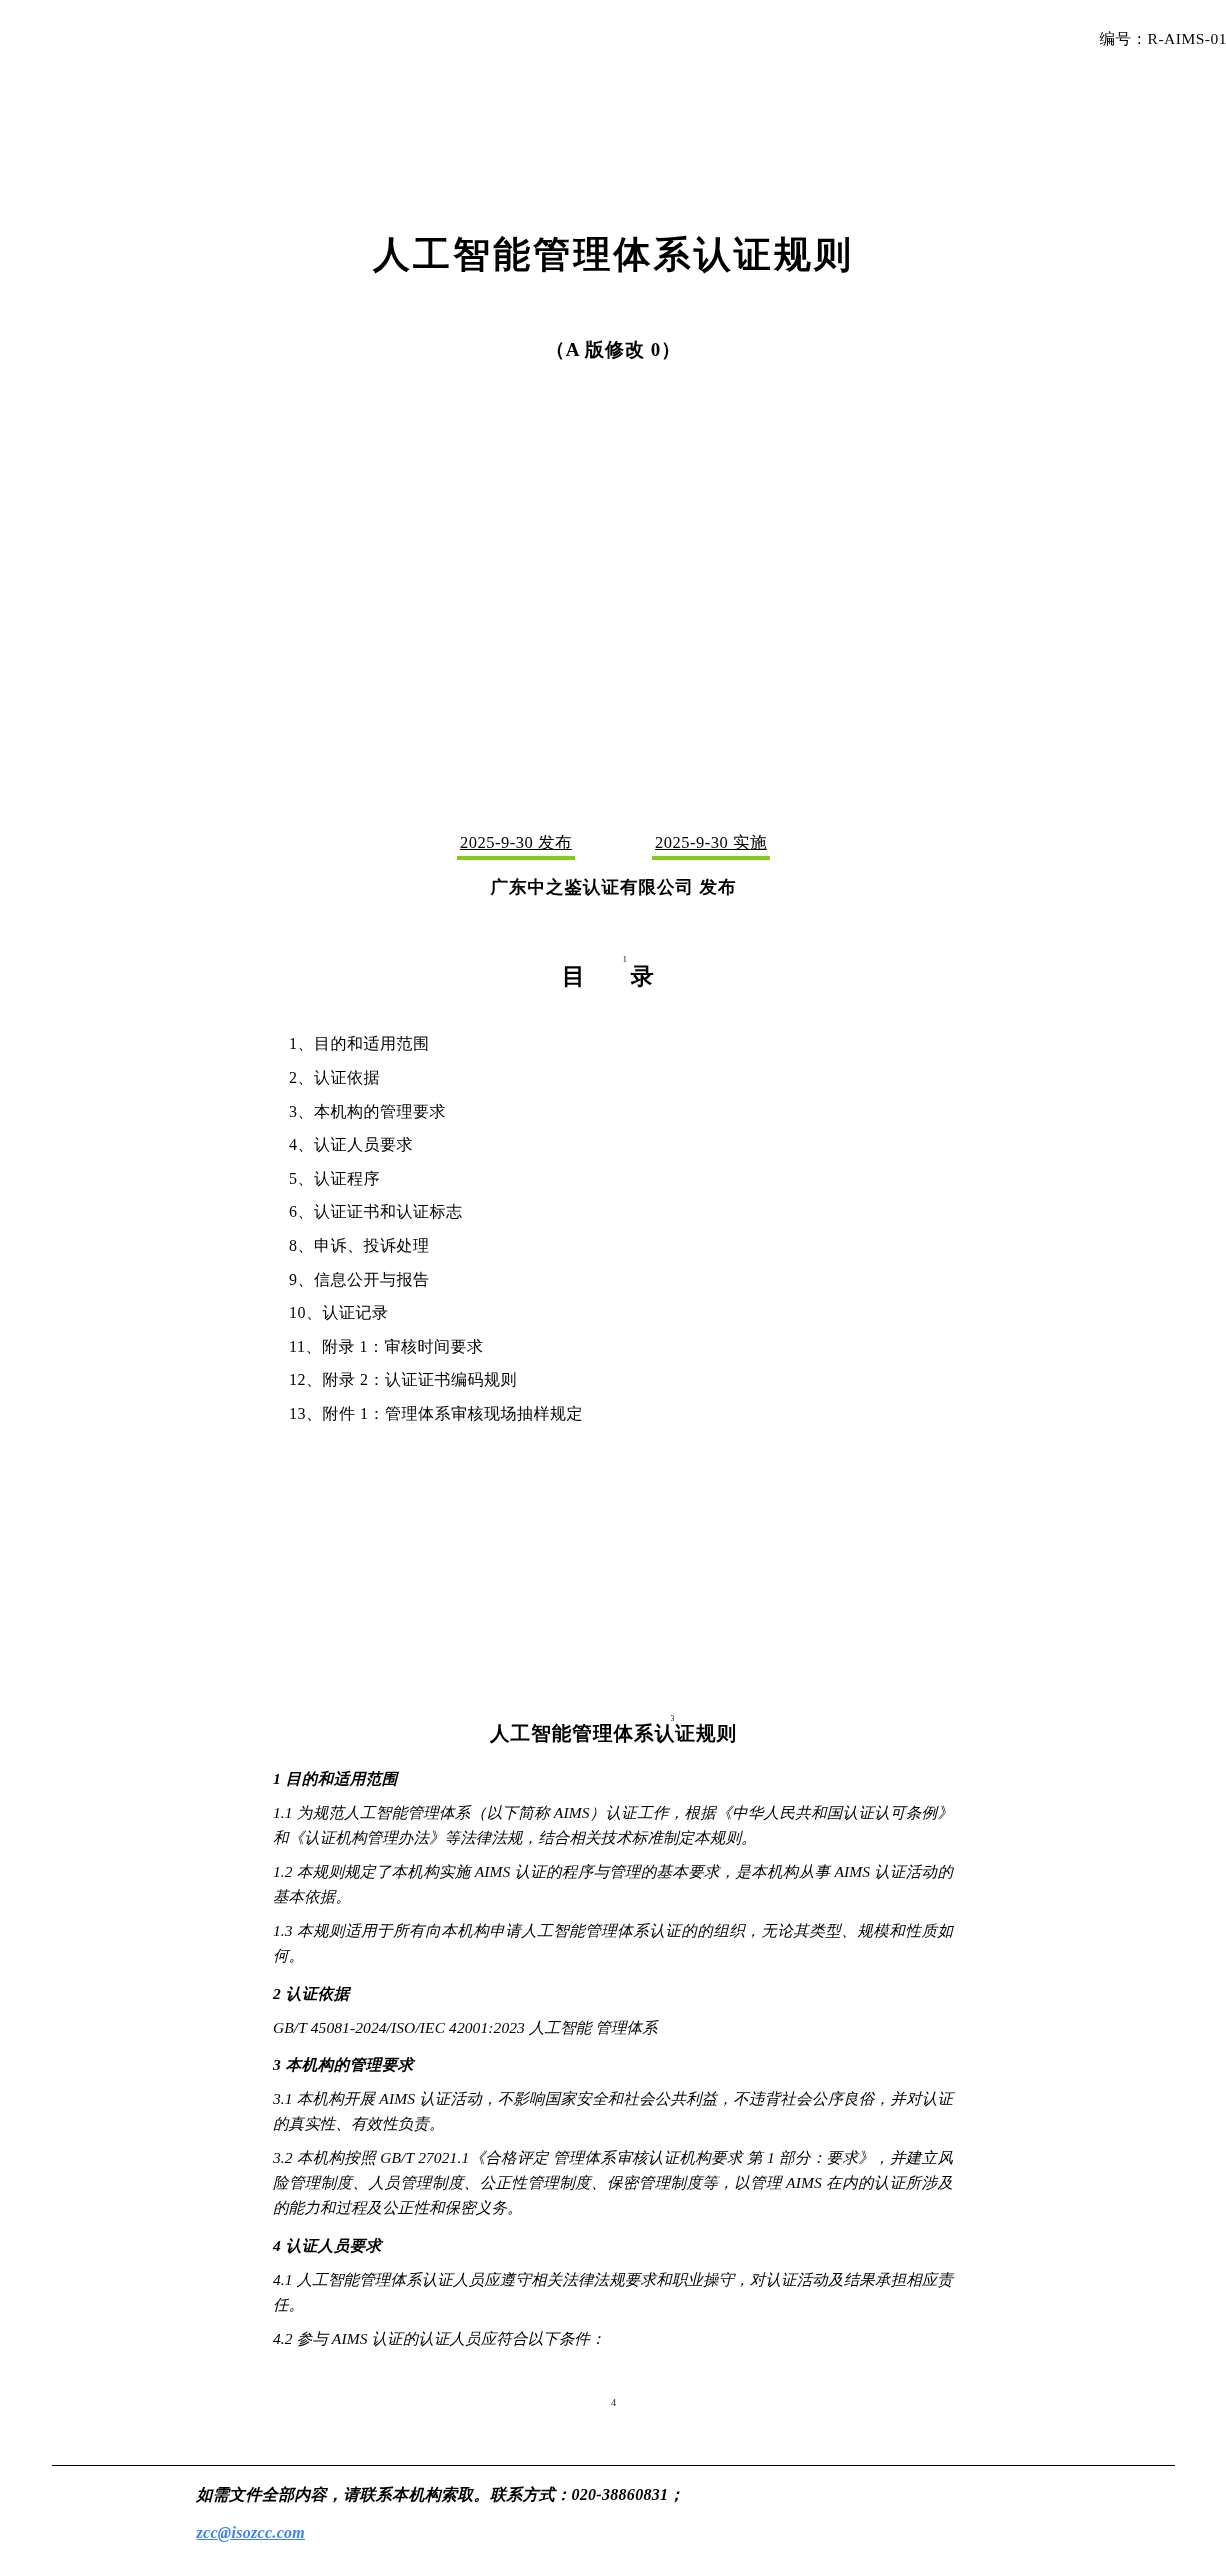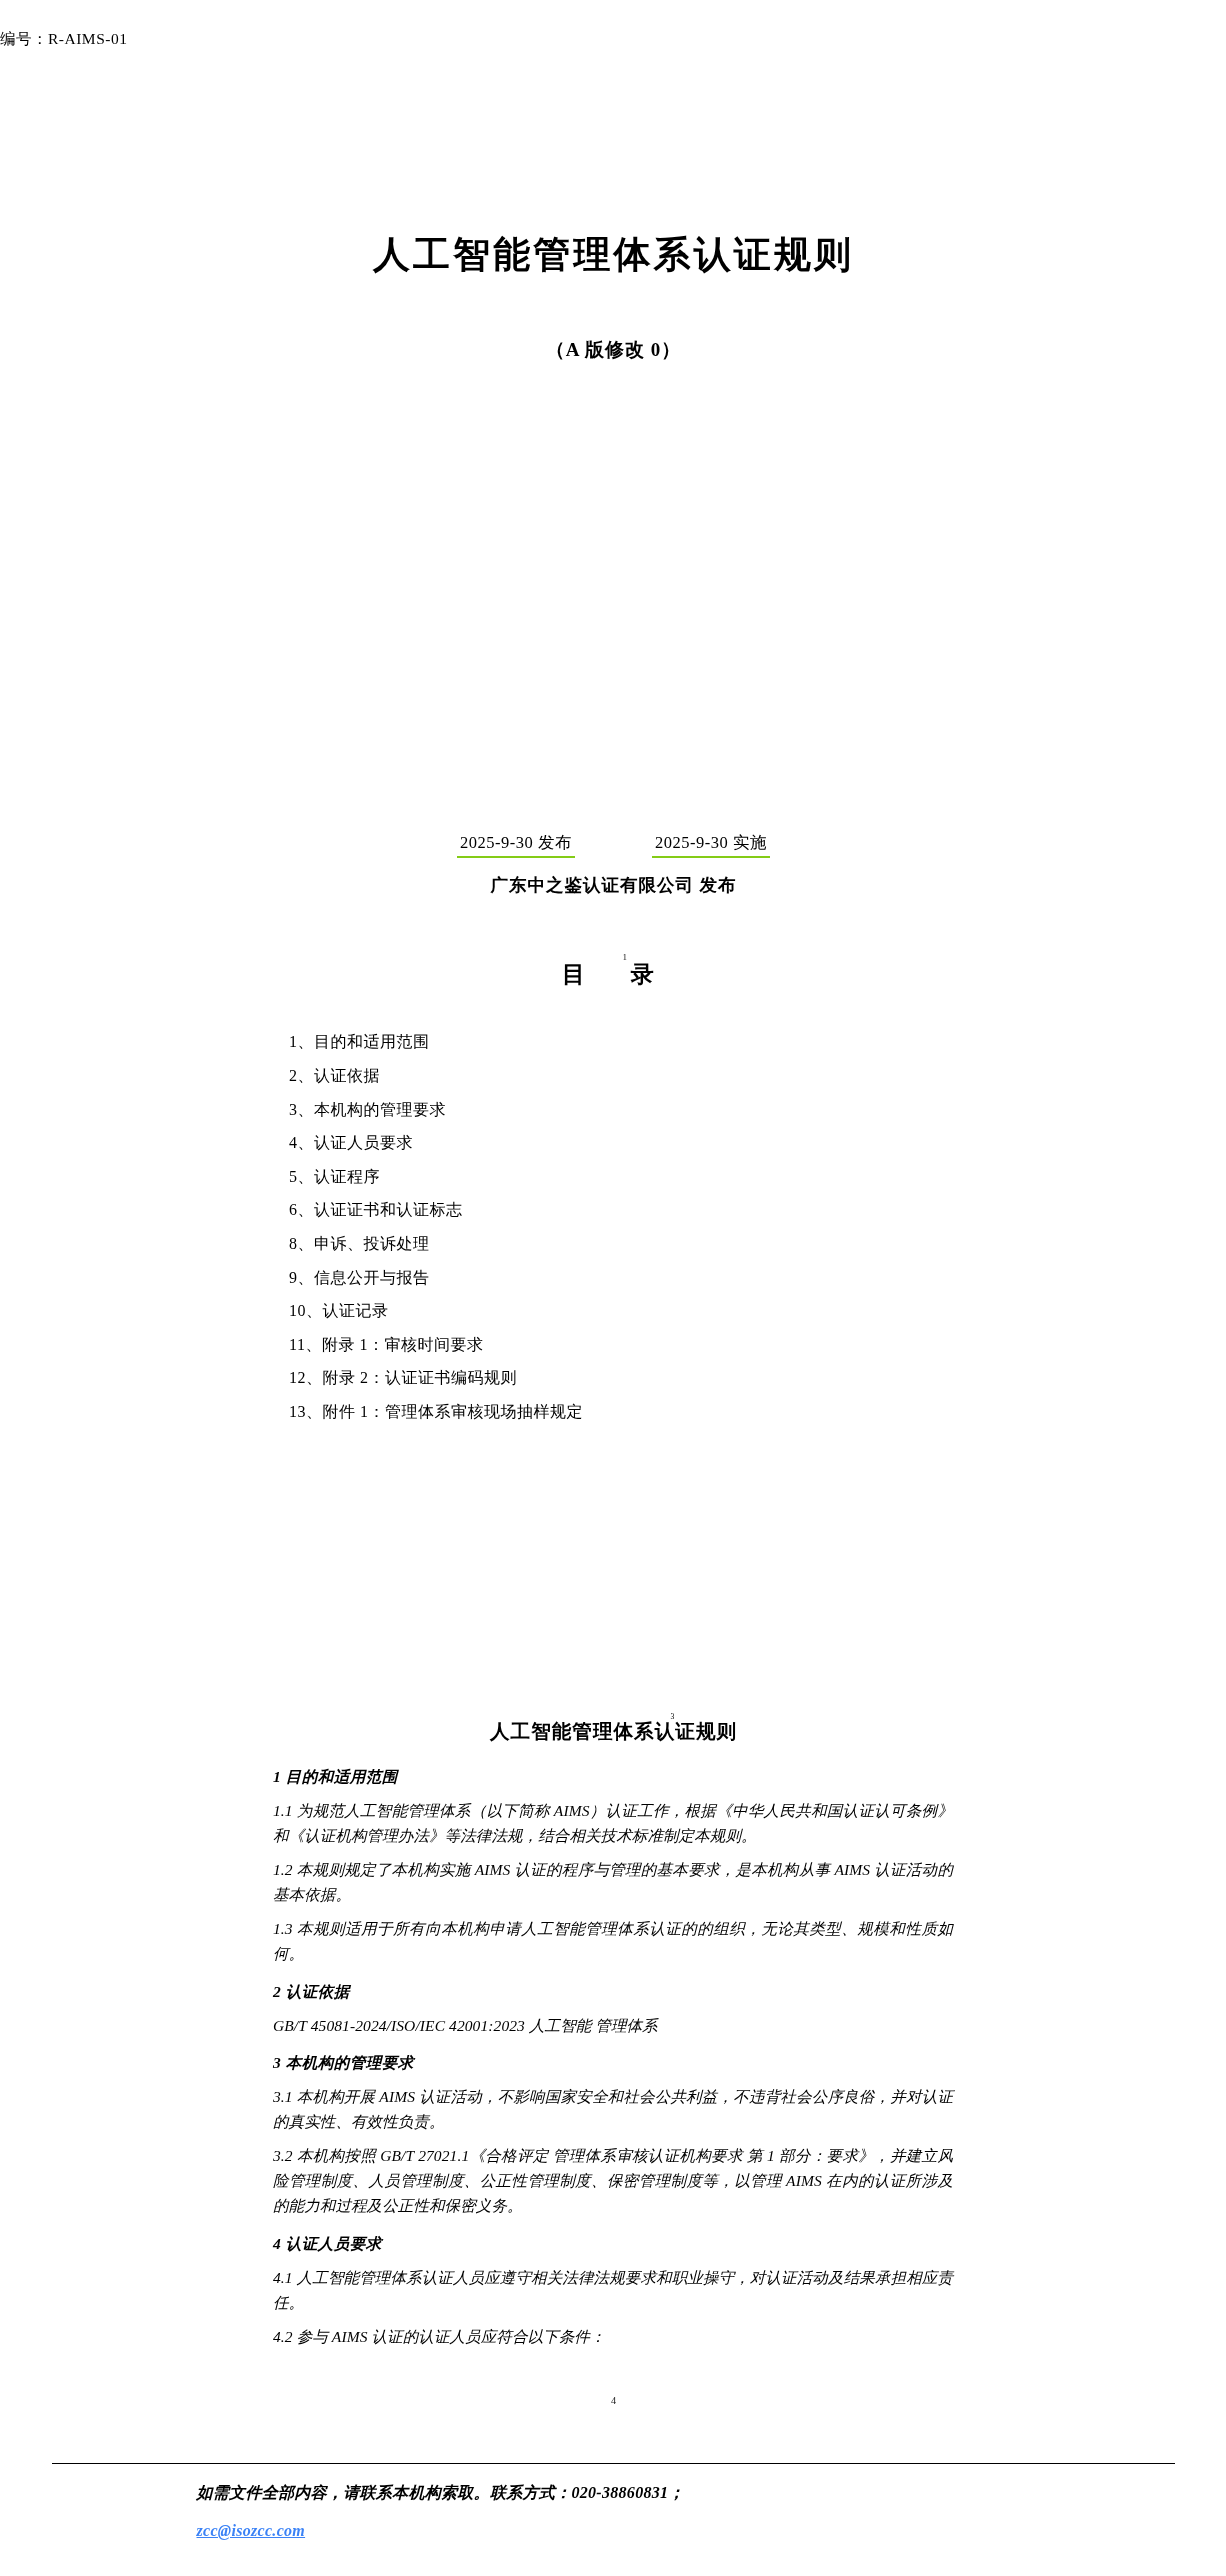--- a/index.html
+++ b/index.html
@@ -15,21 +15,21 @@
   .page {
     position: relative;
     width: 1227px;
     min-height: 3246px;
     box-sizing: border-box;
     padding: 0;
   }
 
   
   .doc-code {
-    text-align: left;
+    text-align: right;
     font-size: 15.5px;
     letter-spacing: 0.5px;
     padding-top: 29px;
     font-family: "Liberation Serif", serif;
   }
   .cover-title {
     text-align: center;
     font-size: 37px;
     font-weight: bold;
     letter-spacing: 3.1px;
@@ -48,22 +48,23 @@
   }
   .cover-dates {
     display: flex;
     justify-content: center;
     gap: 77px;
     font-size: 16.5px;
     letter-spacing: 0.5px;
     margin-top: 5.2px;
   }
   .cover-dates span {
-    border-bottom: 2px solid #84cc16;
+    border-bottom: 4px solid #84cc16;
     padding: 0 3.1px 2.1px 3.1px;
+    text-decoration: underline;
   }
   .cover-issuer {
     text-align: center;
     font-size: 17.5px;
     font-weight: bold;
     letter-spacing: 1px;
     margin-top: 14.4px;
   }
 
   

